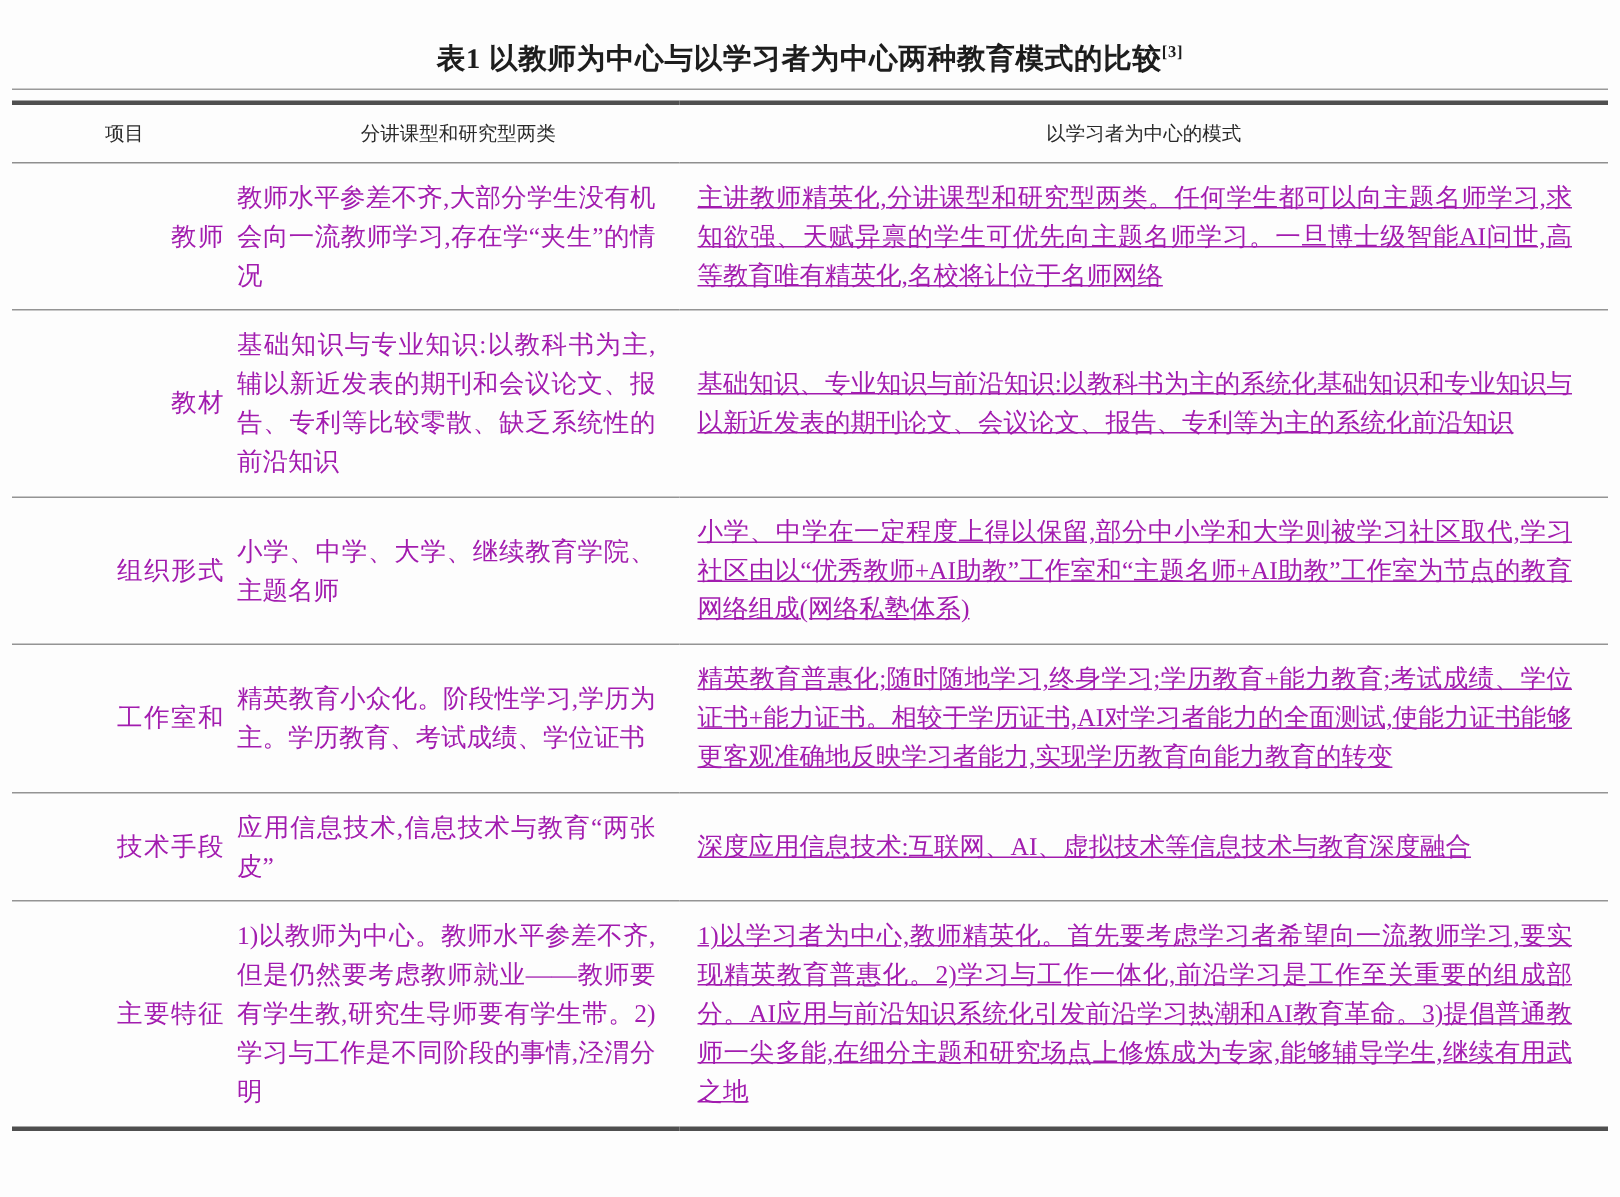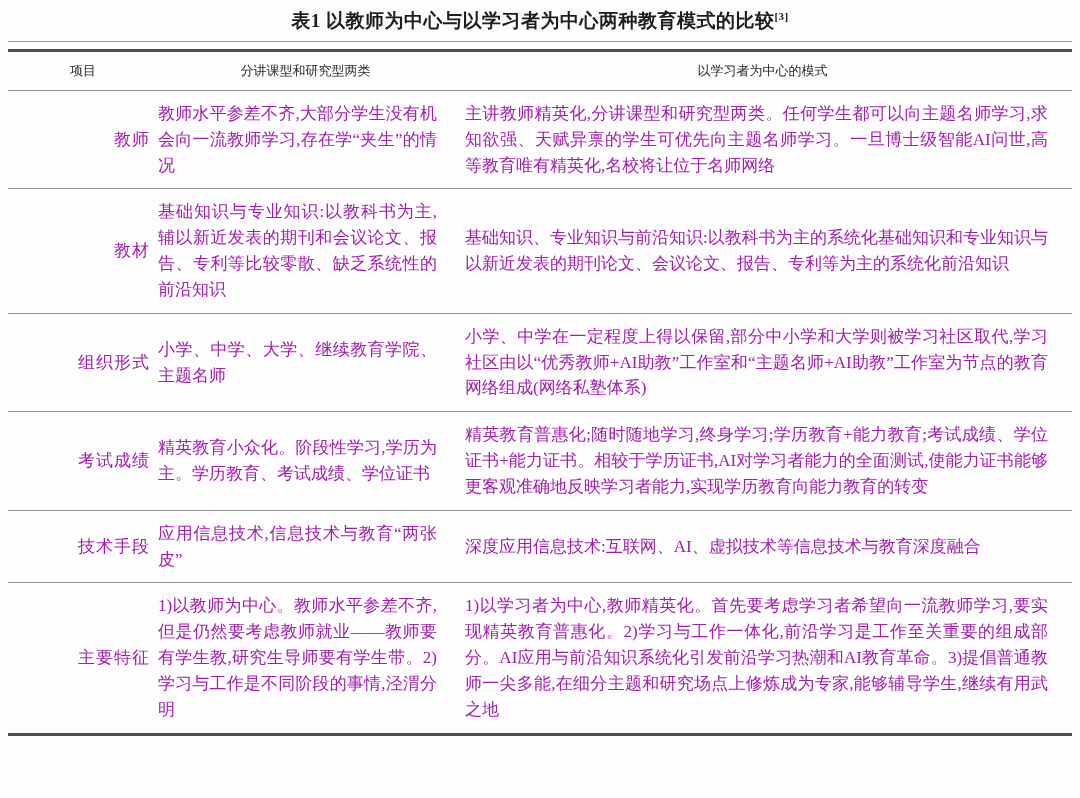--- a/index.html
+++ b/index.html
@@ -3,21 +3,21 @@
 <meta charset="utf-8">
 <style>
   * { box-sizing: border-box; margin: 0; padding: 0; }
   html, body {
     width: 1080px; height: 798px;
     background: #fdfdfd;
     font-family: "Liberation Serif", "DejaVu Serif", serif;
     color: #262626;
     overflow: hidden;
   }
-  .page { width: 1080px; height: 798px; padding: 6px 8px 0 8px; }
+  .page { width: 1080px; height: 798px; padding: 24px 8px 0 8px; }
   .title {
     text-align: center;
     font-weight: bold;
     font-size: 19px;
     letter-spacing: 0.5px;
     padding: 2px 0 7px 0;
     color: #1d1d1d;
   }
   .title sup { font-size: 11px; font-weight: bold; }
   .table-wrap {
@@ -60,20 +60,21 @@
   td.teach {
     padding-right: 16px;
     text-align: justify;
     text-justify: inter-ideograph;
   }
   td.learn {
     padding-left: 12px;
     padding-right: 24px;
     text-align: justify;
     text-justify: inter-ideograph;
+    text-decoration: underline;
   }
 </style>
 </head>
 <body>
 
 <div class="page">
 
   <div class="title">
     <span>表1 以教师为中心与以学习者为中心两种教育模式的比较</span><sup>[3]</sup>
   </div>
@@ -102,21 +103,21 @@
           <td class="item">教材</td>
           <td class="teach">基础知识与专业知识:以教科书为主,辅以新近发表的期刊和会议论文、报告、专利等比较零散、缺乏系统性的前沿知识</td>
           <td class="learn">基础知识、专业知识与前沿知识:以教科书为主的系统化基础知识和专业知识与以新近发表的期刊论文、会议论文、报告、专利等为主的系统化前沿知识</td>
         </tr>
         <tr>
           <td class="item">组织形式</td>
           <td class="teach">小学、中学、大学、继续教育学院、主题名师</td>
           <td class="learn">小学、中学在一定程度上得以保留,部分中小学和大学则被学习社区取代,学习社区由以“优秀教师+AI助教”工作室和“主题名师+AI助教”工作室为节点的教育网络组成(网络私塾体系)</td>
         </tr>
         <tr>
-          <td class="item">考试成绩</td>
+          <td class="item">工作室和</td>
           <td class="teach">精英教育小众化。阶段性学习,学历为主。学历教育、考试成绩、学位证书</td>
           <td class="learn">精英教育普惠化;随时随地学习,终身学习;学历教育+能力教育;考试成绩、学位证书+能力证书。相较于学历证书,AI对学习者能力的全面测试,使能力证书能够更客观准确地反映学习者能力,实现学历教育向能力教育的转变</td>
         </tr>
         <tr>
           <td class="item">技术手段</td>
           <td class="teach">应用信息技术,信息技术与教育“两张皮”</td>
           <td class="learn">深度应用信息技术:互联网、AI、虚拟技术等信息技术与教育深度融合</td>
         </tr>
         <tr>
           <td class="item">主要特征</td>

